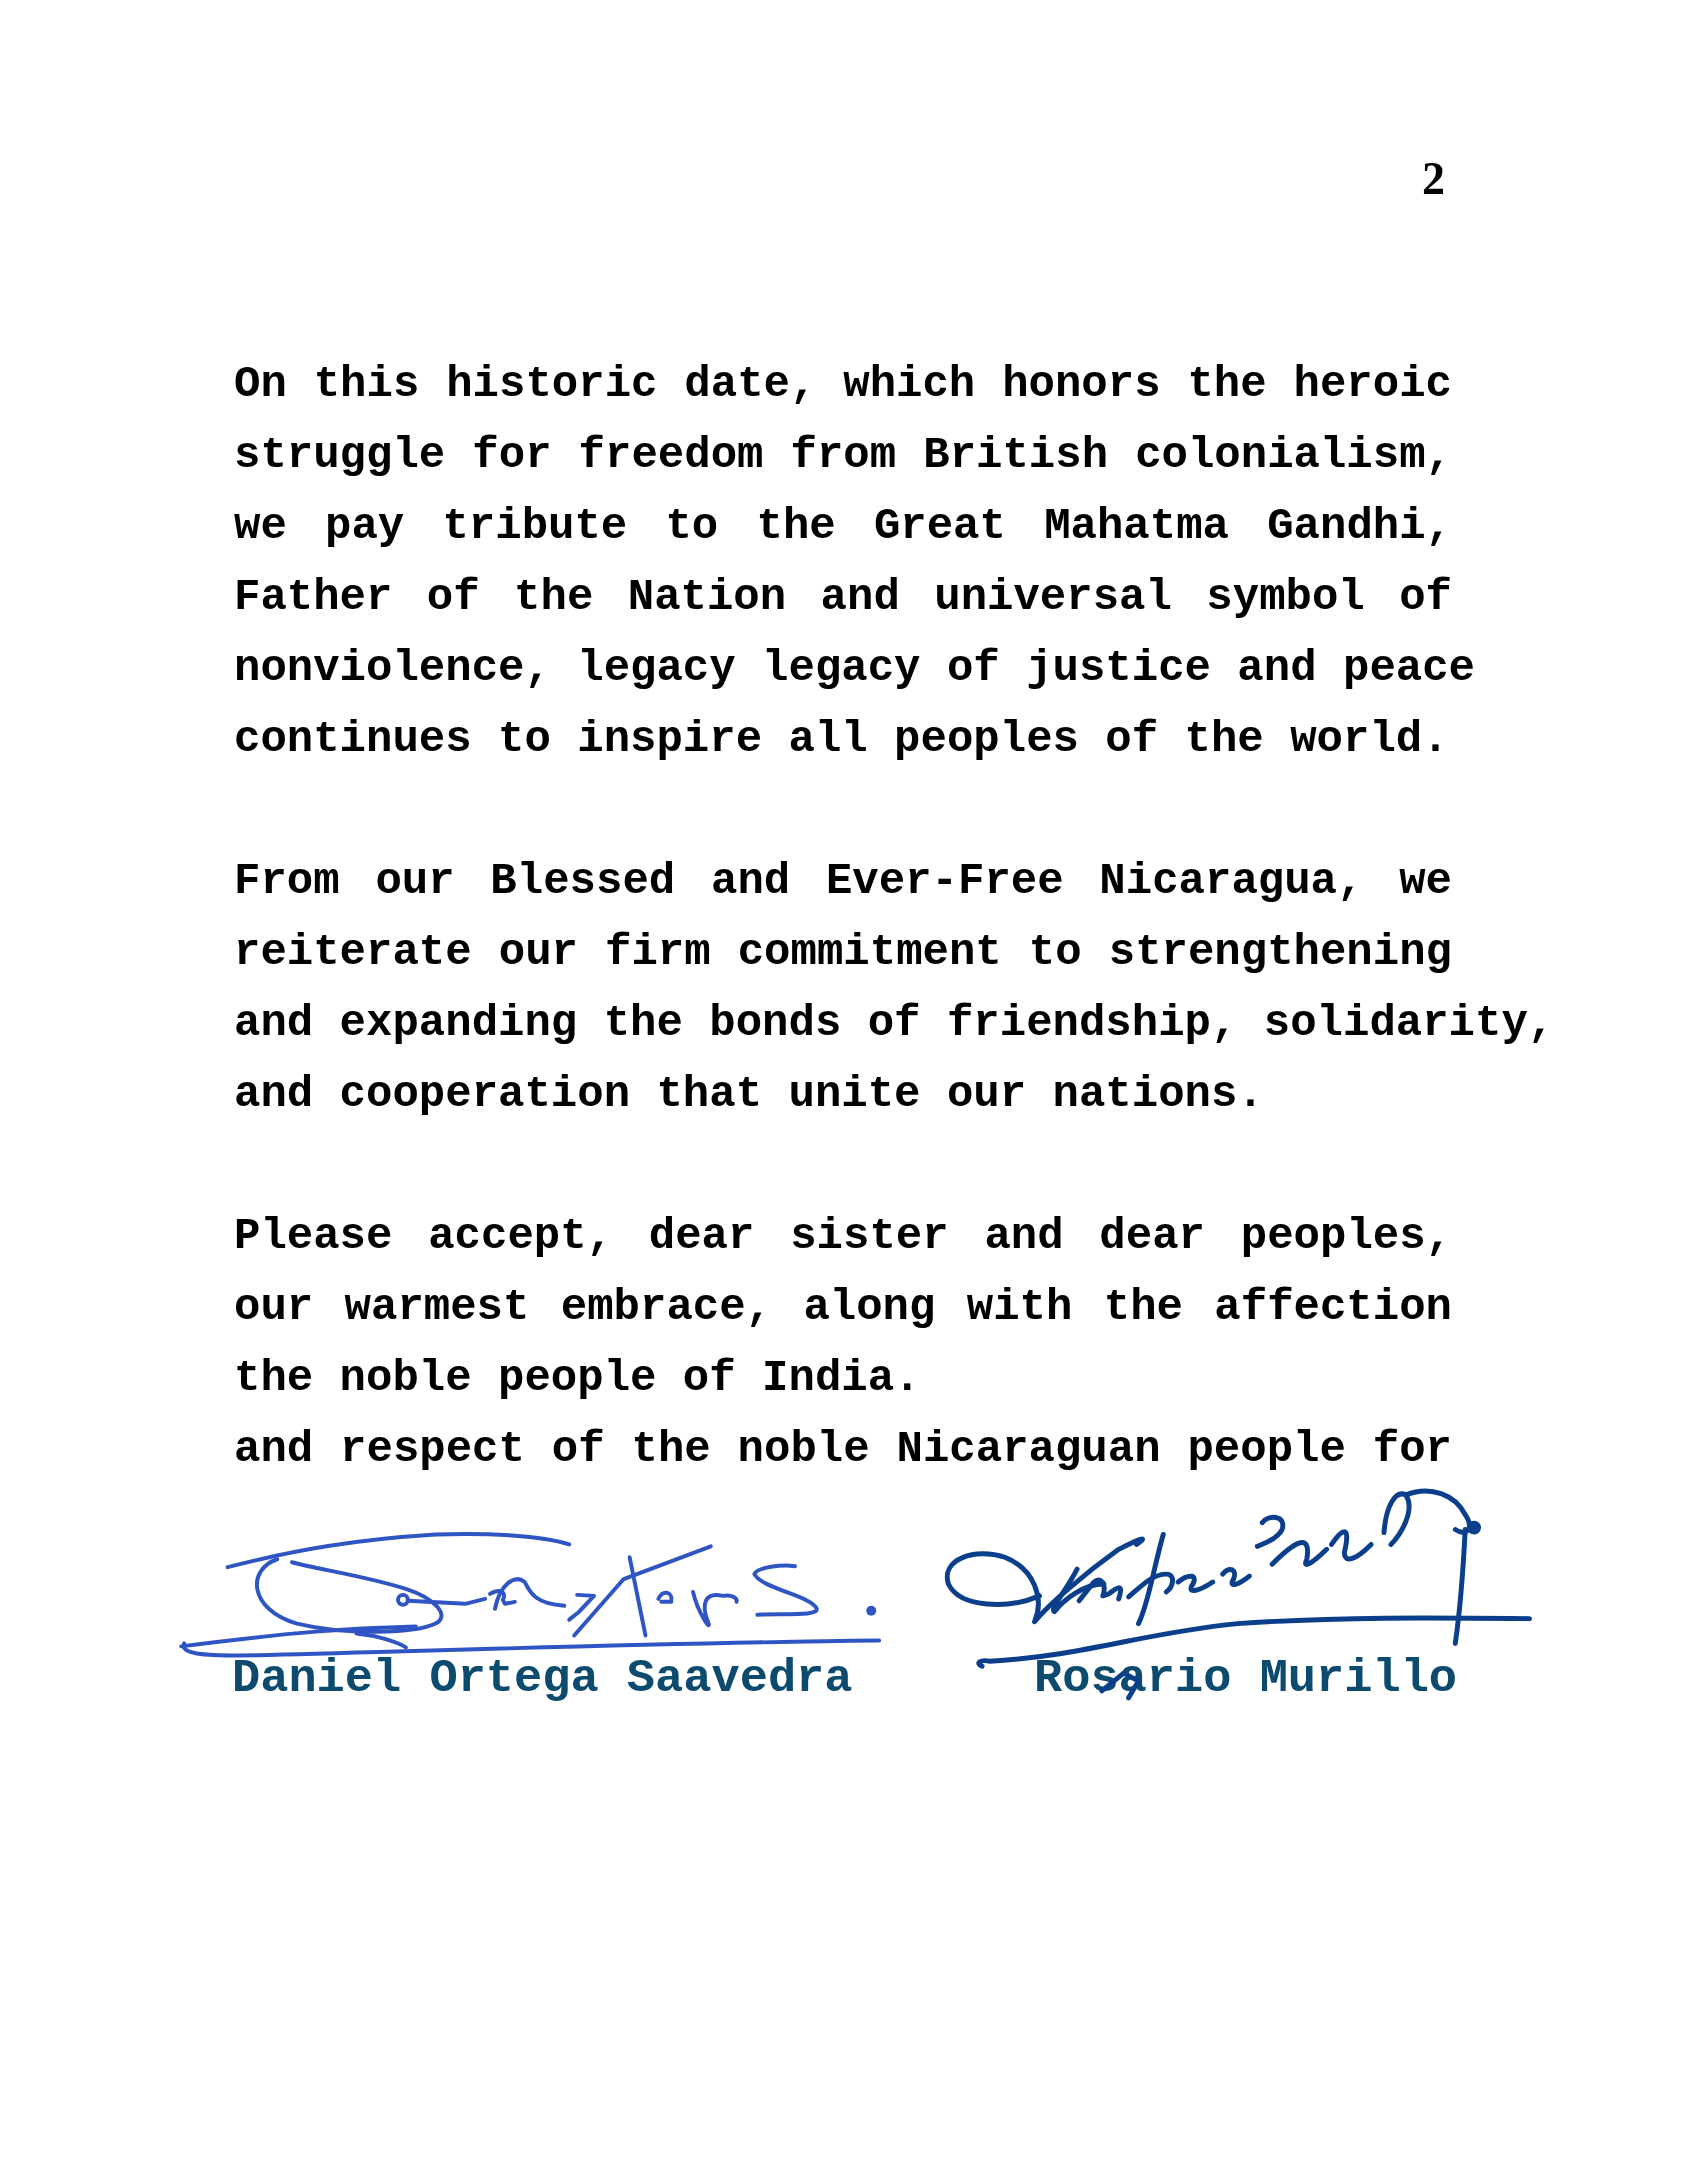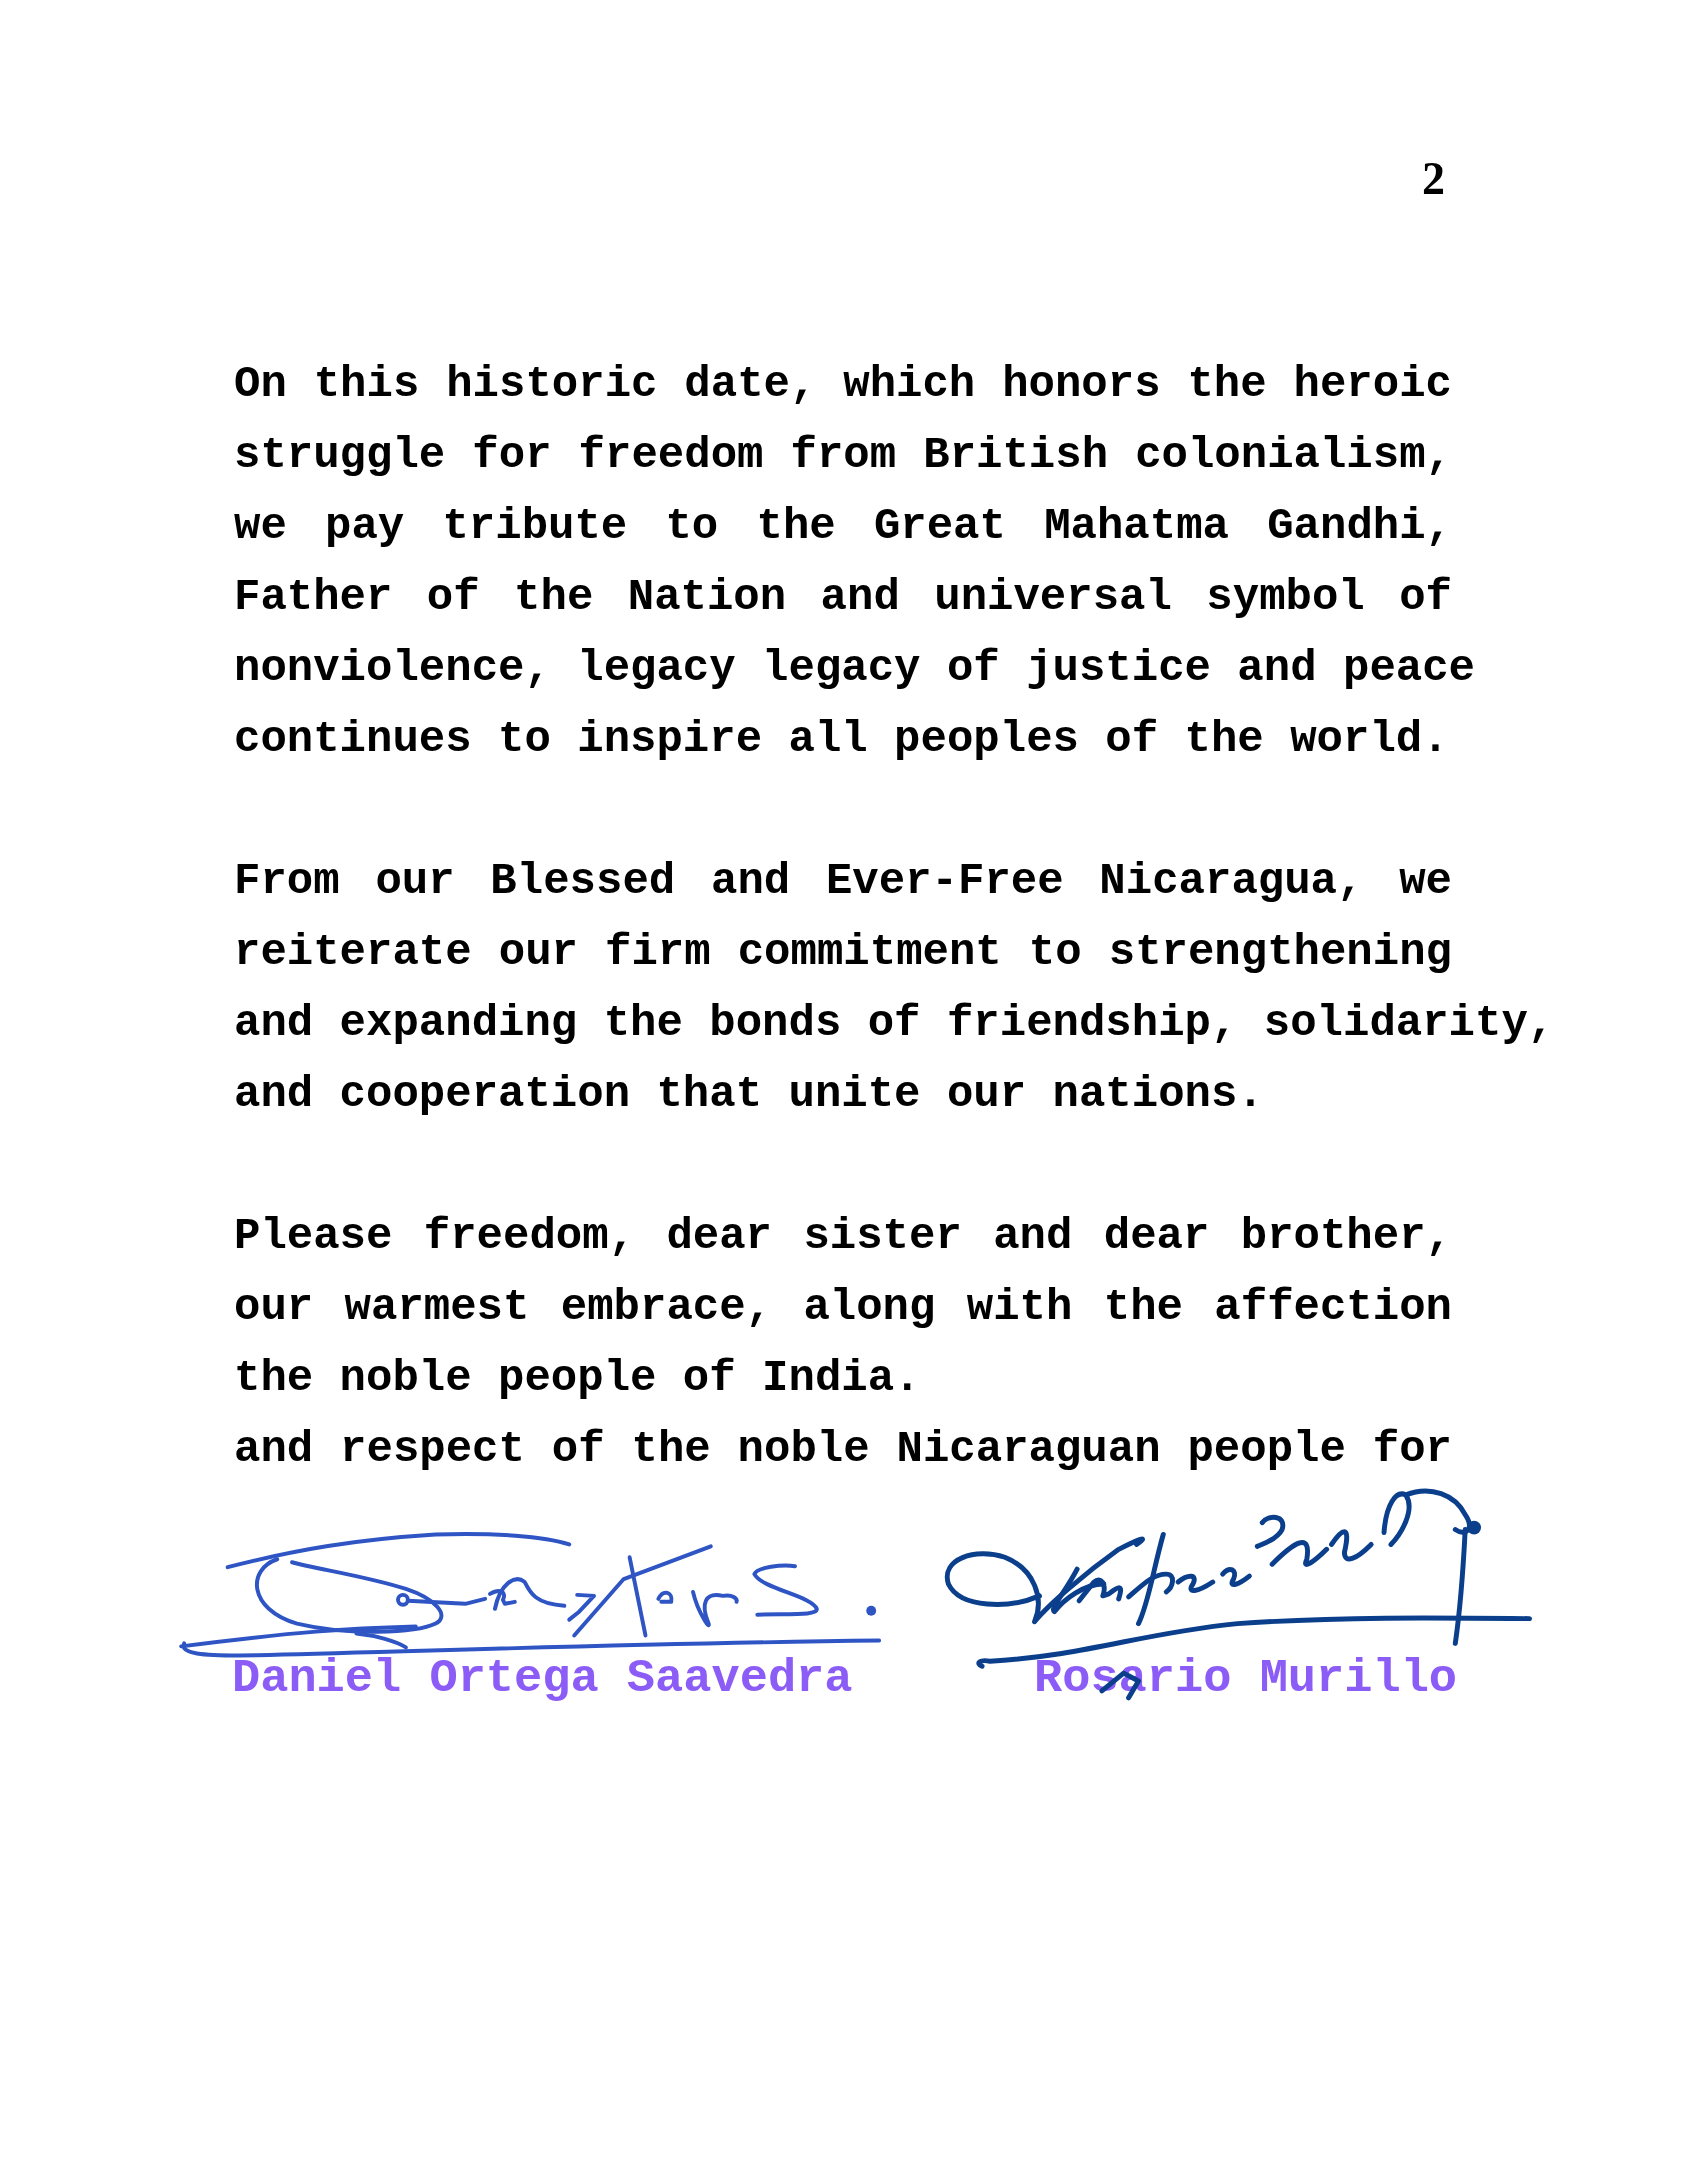--- a/index.html
+++ b/index.html
@@ -14,21 +14,21 @@
     font-family: "Liberation Mono", monospace; font-weight: bold;
     font-size: 44px; line-height: 71px; color: #000;
   }
   .paragraph { margin: 0 0 71px 0; text-align: justify; }
   .line { display: block; text-align: justify; text-align-last: justify; white-space: nowrap; height: 71px; }
   .line.last { text-align-last: left; }
   .line .txt { display: inline; }
   .sig-name {
     position: absolute; top: 1649px;
     font-family: "Liberation Mono", monospace; font-weight: bold;
-    font-size: 47px; line-height: 59px; color: #8b5cf6; white-space: pre;
+    font-size: 47px; line-height: 59px; color: #0c4a6e; white-space: pre;
   }
   .sig-name.ortega { left: 232px; }
   .sig-name.murillo { left: 1034px; }
   svg.signature { position: absolute; left: 0; top: 0; overflow: visible; pointer-events: none; }
 </style>
 </head>
 <body>
 
 <div class="page-number">2</div>
 
@@ -41,21 +41,21 @@
     <span class="line"><span class="txt" style="word-spacing: 0px;">nonviolence, legacy legacy of justice and peace</span></span>
     <span class="line last"><span class="txt">continues to inspire all peoples of the world.</span></span>
   </div>
   <div class="paragraph">
     <span class="line"><span class="txt" style="word-spacing: 0px;">From our Blessed and Ever-Free Nicaragua, we</span></span>
     <span class="line"><span class="txt" style="word-spacing: 0px;">reiterate our firm commitment to strengthening</span></span>
     <span class="line"><span class="txt" style="word-spacing: 0px;">and expanding the bonds of friendship, solidarity,</span></span>
     <span class="line last"><span class="txt">and cooperation that unite our nations.</span></span>
   </div>
   <div class="paragraph">
-    <span class="line"><span class="txt" style="word-spacing: 0px;">Please freedom, dear sister and dear brother,</span></span>
+    <span class="line"><span class="txt" style="word-spacing: 0px;">Please accept, dear sister and dear peoples,</span></span>
     <span class="line"><span class="txt" style="word-spacing: 0px;">our warmest embrace, along with the affection</span></span>
     <span class="line last"><span class="txt">the noble people of India.</span></span>
     <span class="line"><span class="txt" style="word-spacing: 0px;">and respect of the noble Nicaraguan people for</span></span>
   </div>
 </div>
 
 <div class="sig-name ortega">Daniel Ortega Saavedra</div>
 <div class="sig-name murillo">Rosario Murillo</div>
 
 <svg class="signature" width="1683" height="2178" viewBox="0 0 1700 2200">

